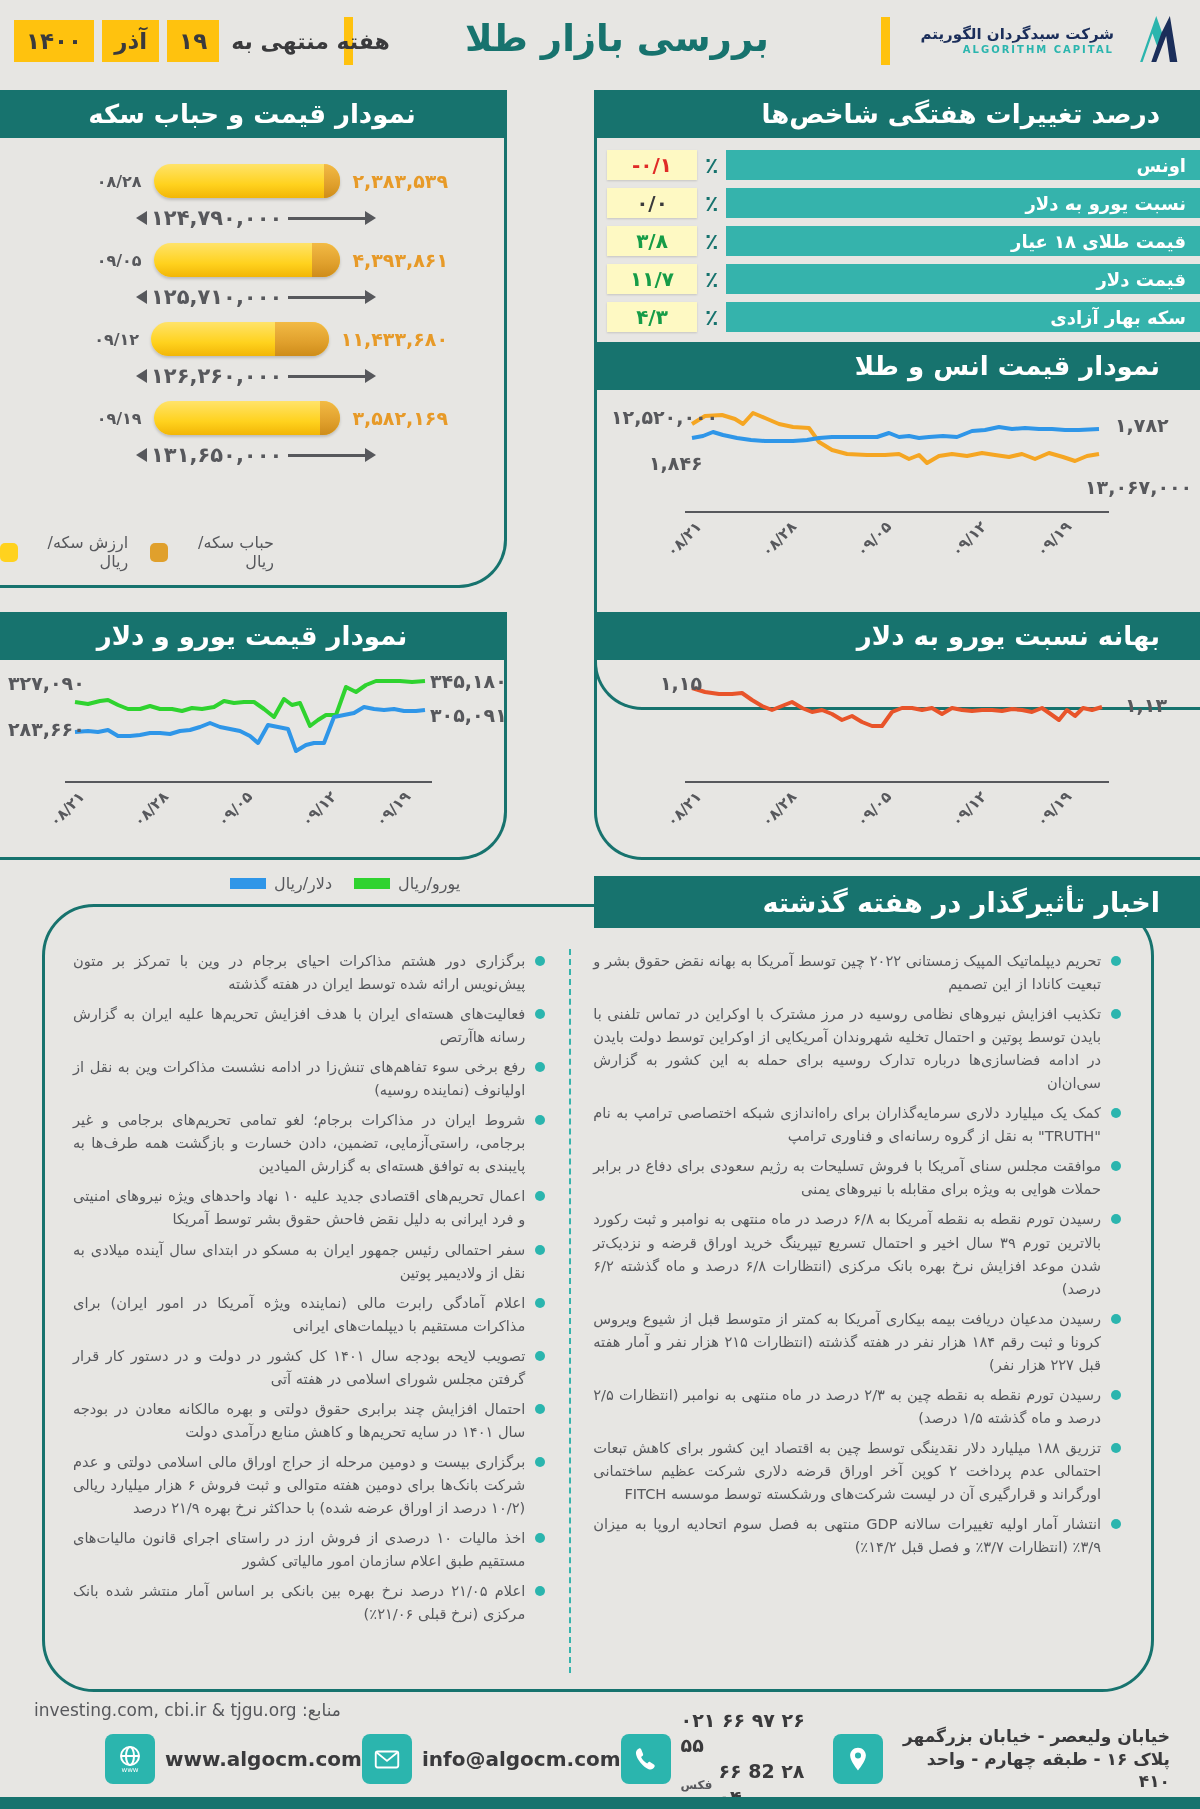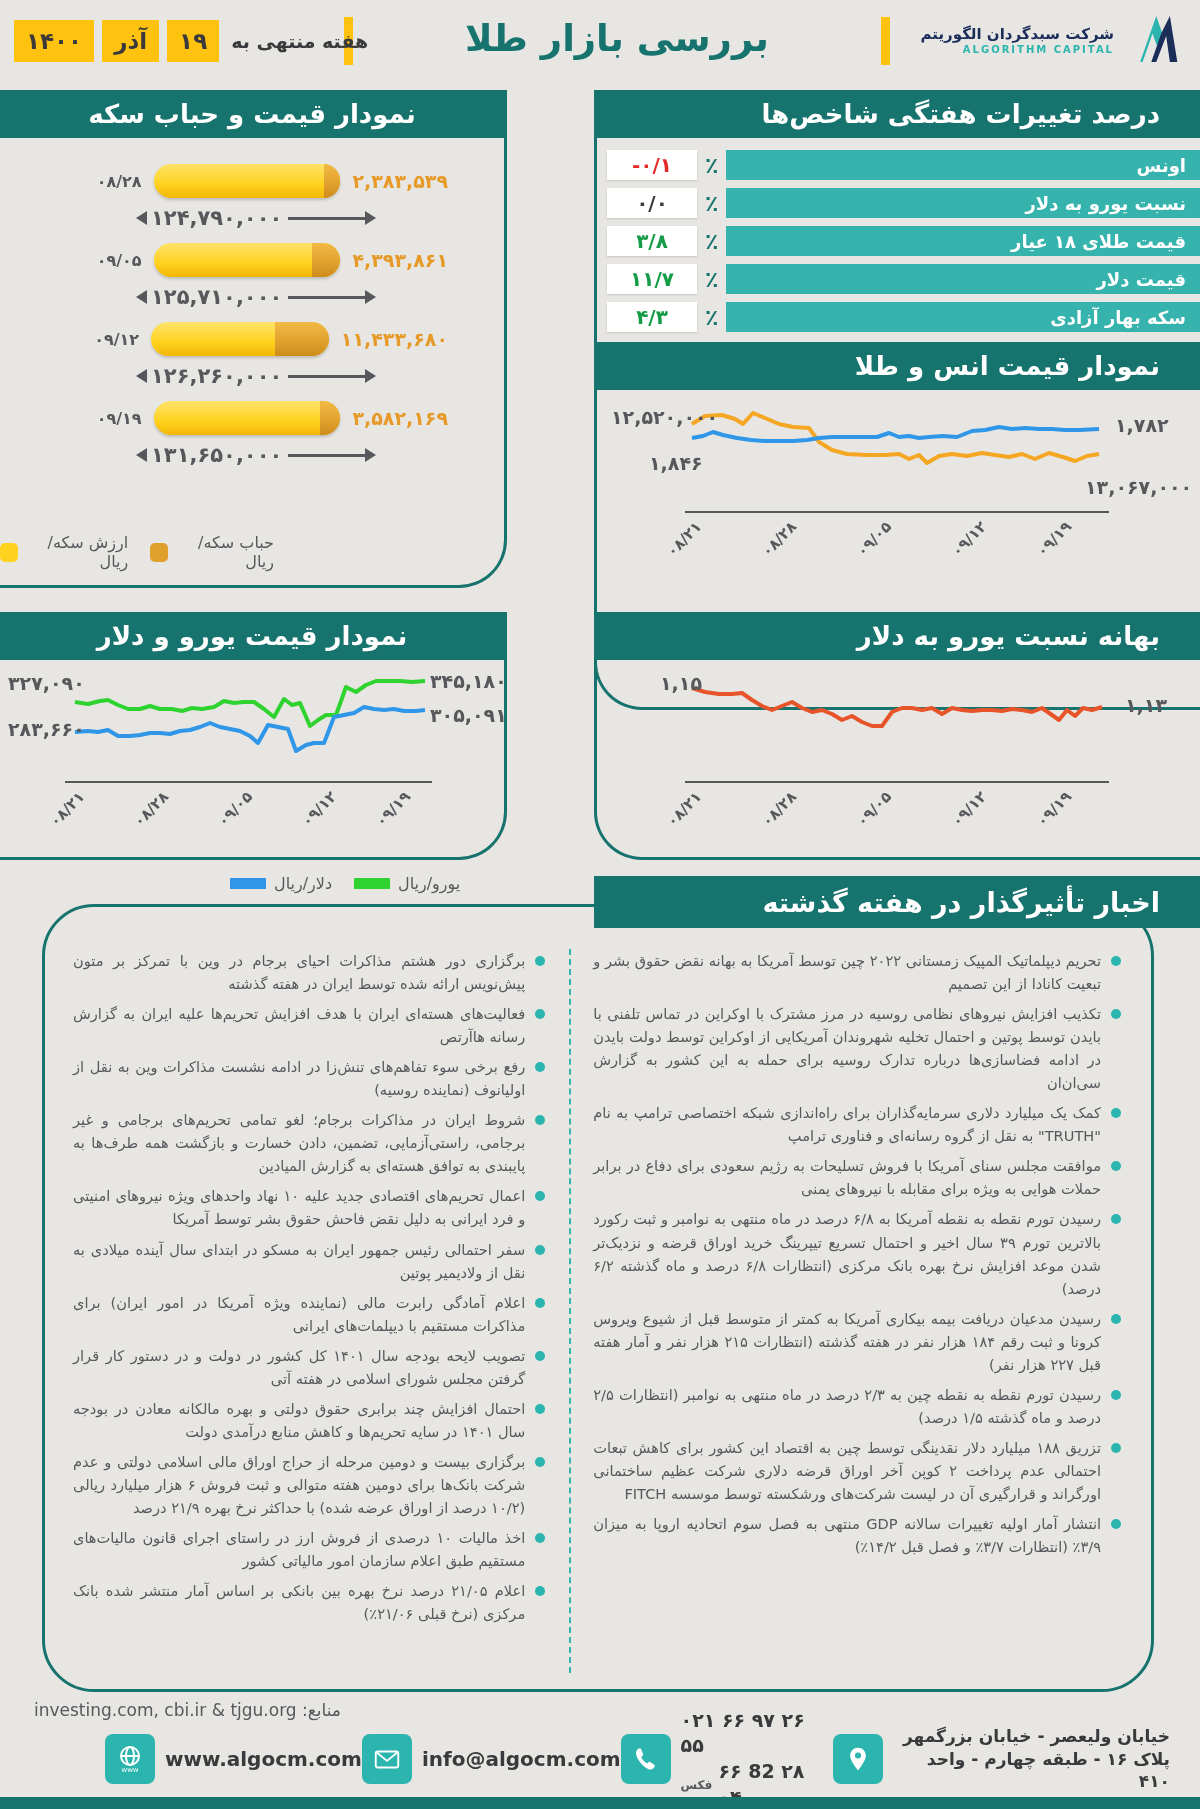--- a/index.html
+++ b/index.html
@@ -9,38 +9,38 @@
   .top-header{position:absolute;top:0;left:0;right:0;height:82px;display:flex;align-items:center;
               padding:0 14px;box-sizing:border-box;}
   .brand{display:flex;align-items:center;gap:10px;width:330px;}
   .brand-text{display:flex;flex-direction:column;align-items:flex-start;line-height:1.25;}
   .brand-fa{color:#1B2E5A;font-weight:bold;font-size:15px;}
   .brand-en{color:#2BB5AE;font-size:10px;letter-spacing:2px;font-weight:bold;}
   .title-zone{flex:1;display:flex;justify-content:center;gap:112px;}
   .accent-bar{width:9px;height:48px;background:#FFC20E;}
   .main-title{color:#17736E;font-size:37px;font-weight:bold;white-space:nowrap;}
   .week-zone{display:flex;align-items:center;gap:8px;width:330px;justify-content:flex-end;}
-  .week-label{font-size:19px;font-weight:bold;color:#3A3A3C;white-space:nowrap;margin-left:4px;}
+  .week-label{font-size:22px;font-weight:bold;color:#3A3A3C;white-space:nowrap;margin-left:4px;}
   .date-box{background:#FFC20E;color:#3A3A3C;font-weight:bold;font-size:23px;padding:8px 12px;}
   
   .panelhdr{background:#17736E;color:#FFFFFF;font-weight:bold;font-size:26px;height:48px;
             display:flex;align-items:center;}
   .hdr-center{justify-content:center;}
   .hdr-right{justify-content:flex-start;padding-right:40px;box-sizing:border-box;}
   .panel-left{position:absolute;left:0;width:507px;border-right:3px solid #17736E;border-bottom:3px solid #17736E;
               border-radius:0 0 48px 0;box-sizing:border-box;}
   .panel-right{position:absolute;right:0;width:606px;border-left:3px solid #17736E;border-bottom:3px solid #17736E;
                border-radius:0 0 0 48px;box-sizing:border-box;}
   
   .idx-rows{margin:12px 0 0 10px;display:flex;flex-direction:column;gap:8px;}
   .idx-row{display:flex;align-items:center;height:30px;direction:rtl;}
   .idx-bar{flex:1;background:#35B3AC;color:#fff;font-weight:bold;font-size:18px;height:30px;
            display:flex;align-items:center;padding-right:14px;box-sizing:border-box;}
   .idx-pct{color:#17736E;font-weight:bold;font-size:22px;margin:0 8px;}
-  .idx-valbox{background:#ffffff;width:90px;height:30px;display:flex;align-items:center;justify-content:center;
+  .idx-valbox{background:#fef9c3;width:90px;height:30px;display:flex;align-items:center;justify-content:center;
               font-weight:bold;font-size:20px;box-shadow:0 1px 2px rgba(0,0,0,.15);}
   .num{direction:ltr;unicode-bidi:isolate;}
   
   .coin-rows{direction:ltr;margin:26px 0 0 0;padding:0 56px 0 88px;}
   .coin-row{margin-bottom:13px;}
   .coin-top{display:flex;align-items:center;}
   .coin-date{width:58px;text-align:right;color:#57585C;font-weight:bold;font-size:16px;margin-right:12px;}
   .coin-bar{position:relative;width:202px;height:34px;border-radius:17px;
             background:linear-gradient(180deg,#FFE36A 0%,#FFD21E 60%,#F2B606 100%);
             box-shadow:0 2px 3px rgba(0,0,0,.18);}

